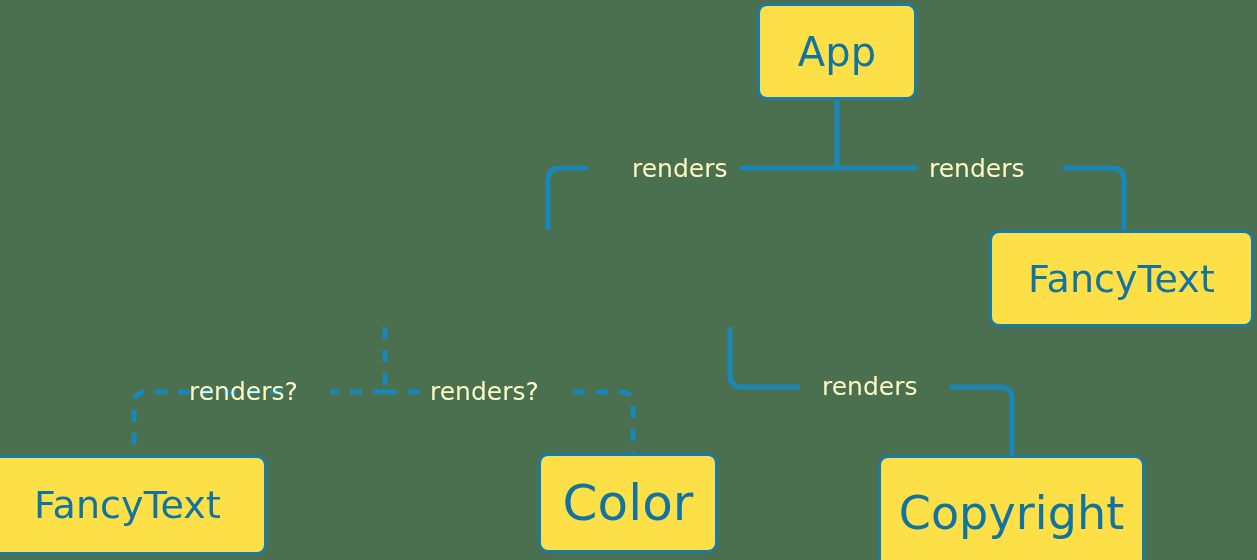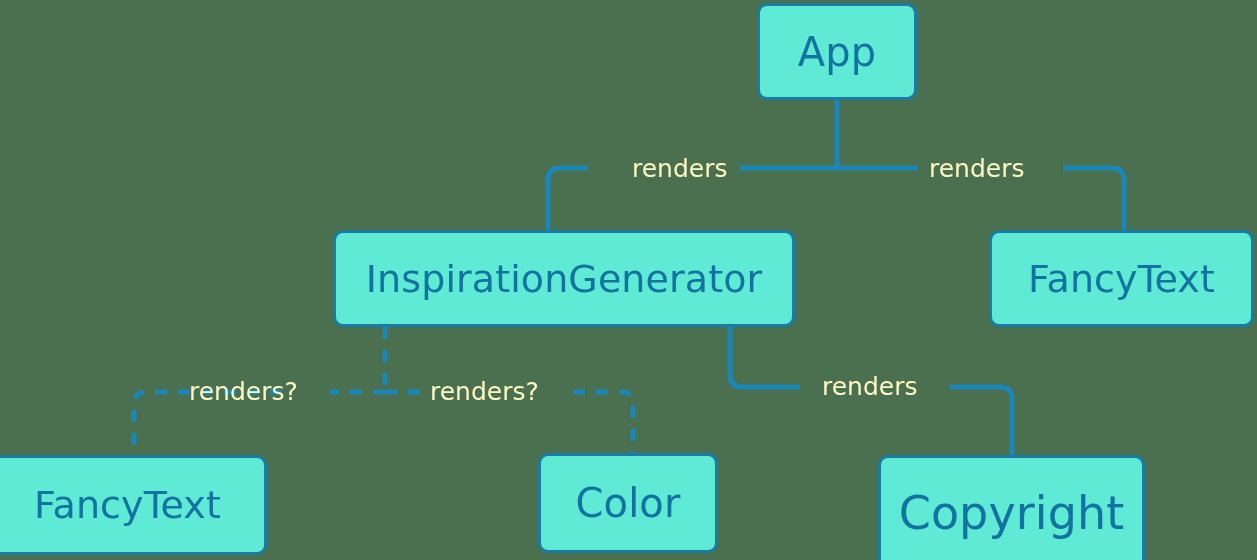--- a/index.html
+++ b/index.html
@@ -23,21 +23,21 @@
   #edge-layer {
     position: absolute;
     left: 0;
     top: 0;
     width: 1257px;
     height: 560px;
   }
   .node {
     position: absolute;
     box-sizing: border-box;
-    background: #5eead4;
+    background: #fde047;
     border: 3px solid #1a7ba5;
     border-radius: 10px;
     display: flex;
     align-items: center;
     justify-content: center;
     color: #1273a0;
     letter-spacing: 0.1px;
     white-space: nowrap;
     z-index: 5;
   }
@@ -76,33 +76,30 @@
   <div class="edge-label" style="left:632px; top:156px;">renders</div>
   <div class="edge-label" style="left:929px; top:156px;">renders</div>
   <div class="edge-label" style="left:189px; top:379px;">renders?</div>
   <div class="edge-label" style="left:430px; top:379px;">renders?</div>
   <div class="edge-label" style="left:822px; top:374px;">renders</div>
 
   <div class="node" style="left:757px; top:3px; width:160px; height:97px; font-size:40px;">
     <span>App</span>
   </div>
 
-  <div class="node" style="left:333px; top:230px; width:462px; height:97px; font-size:38px;">
-    <span>InspirationGenerator</span>
-  </div>
 
   <div class="node" style="left:989px; top:230px; width:265px; height:97px; font-size:38px;">
     <span>FancyText</span>
   </div>
 
   <div class="node" style="left:-12px; top:455px; width:279px; height:100px; font-size:38px;">
     <span>FancyText</span>
   </div>
 
-  <div class="node" style="left:538px; top:453px; width:180px; height:100px; font-size:40px;">
+  <div class="node" style="left:538px; top:453px; width:180px; height:100px; font-size:50px;">
     <span>Color</span>
   </div>
 
   <div class="node" style="left:878px; top:455px; width:267px; height:116px; font-size:46px;">
     <span>Copyright</span>
   </div>
 
 </div>
 
 </body></html>

